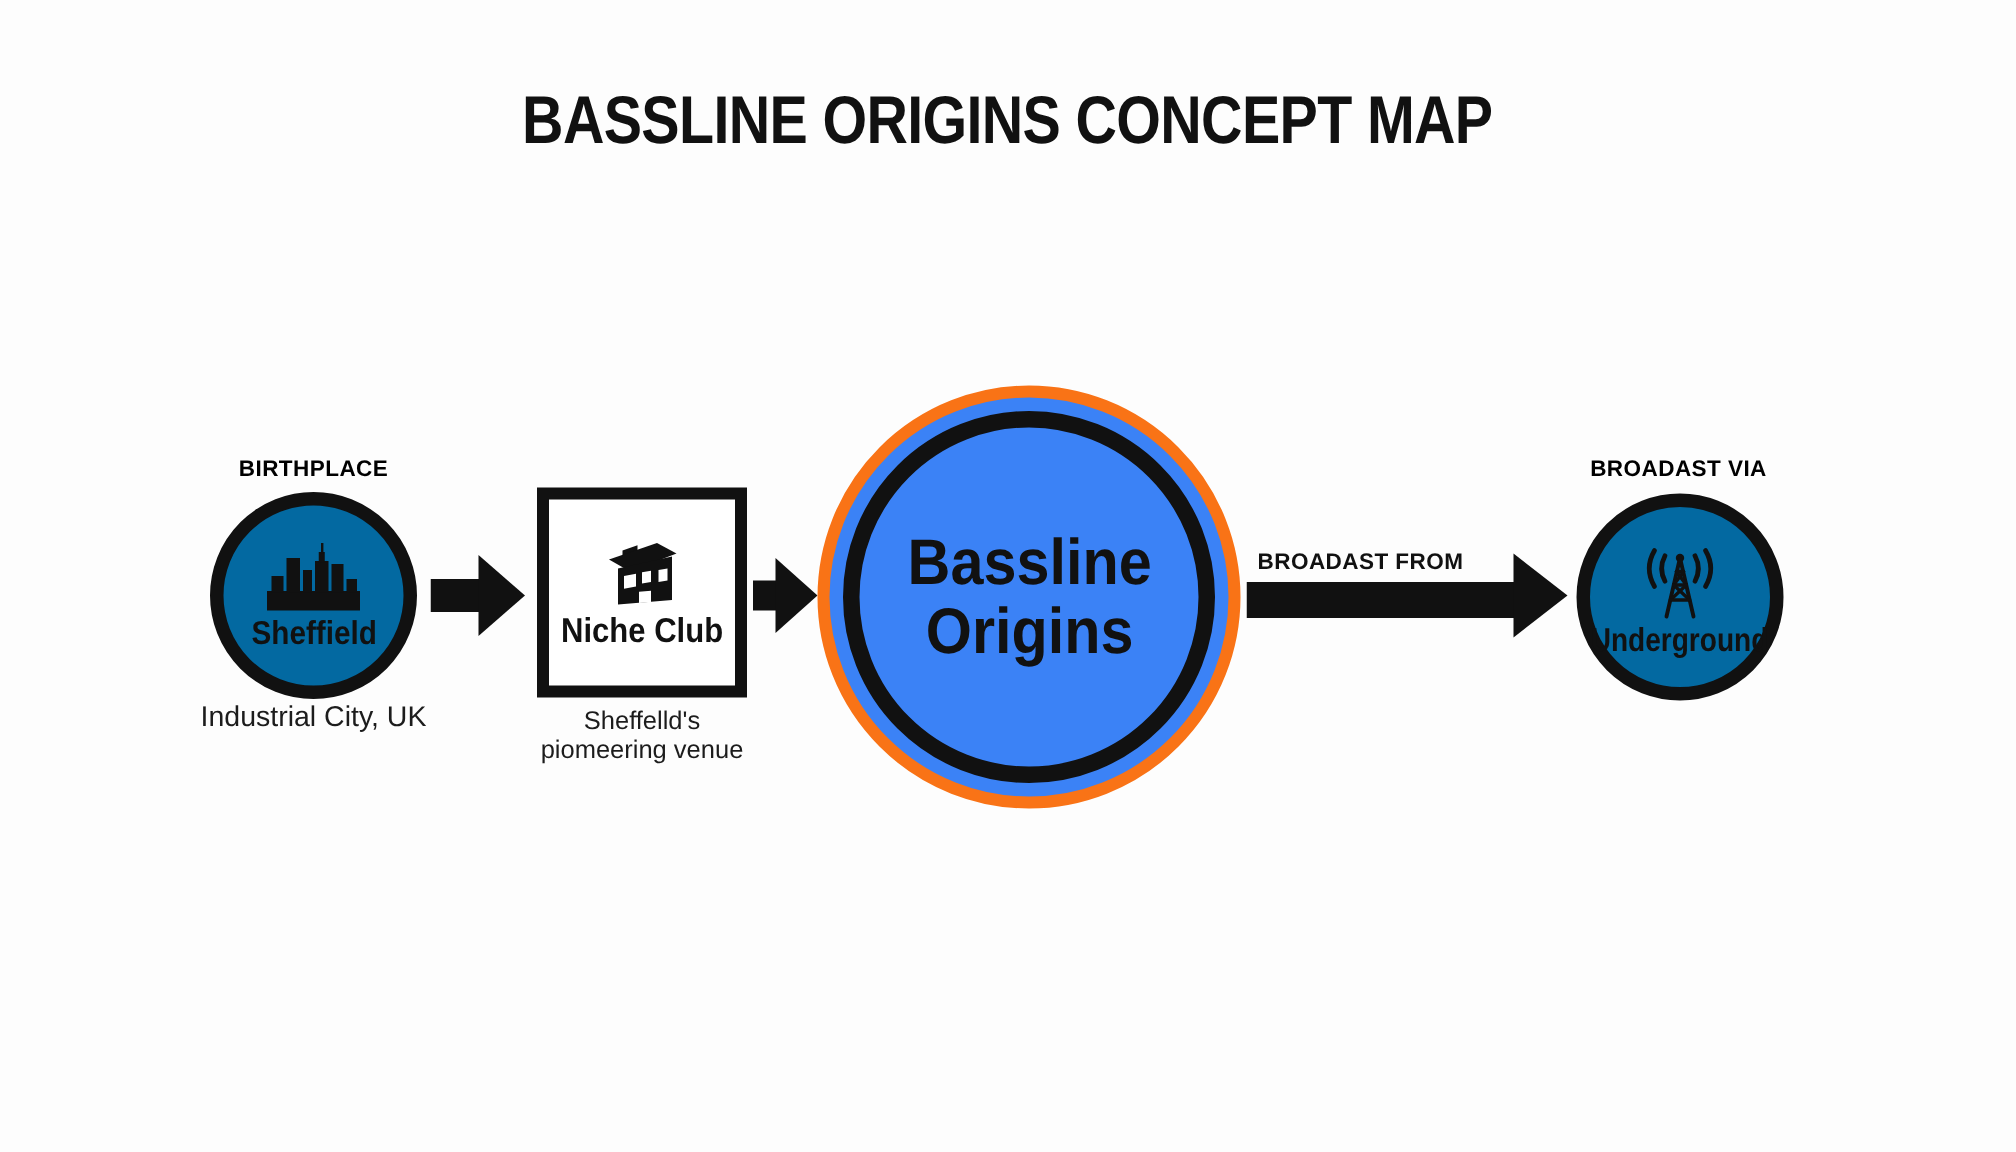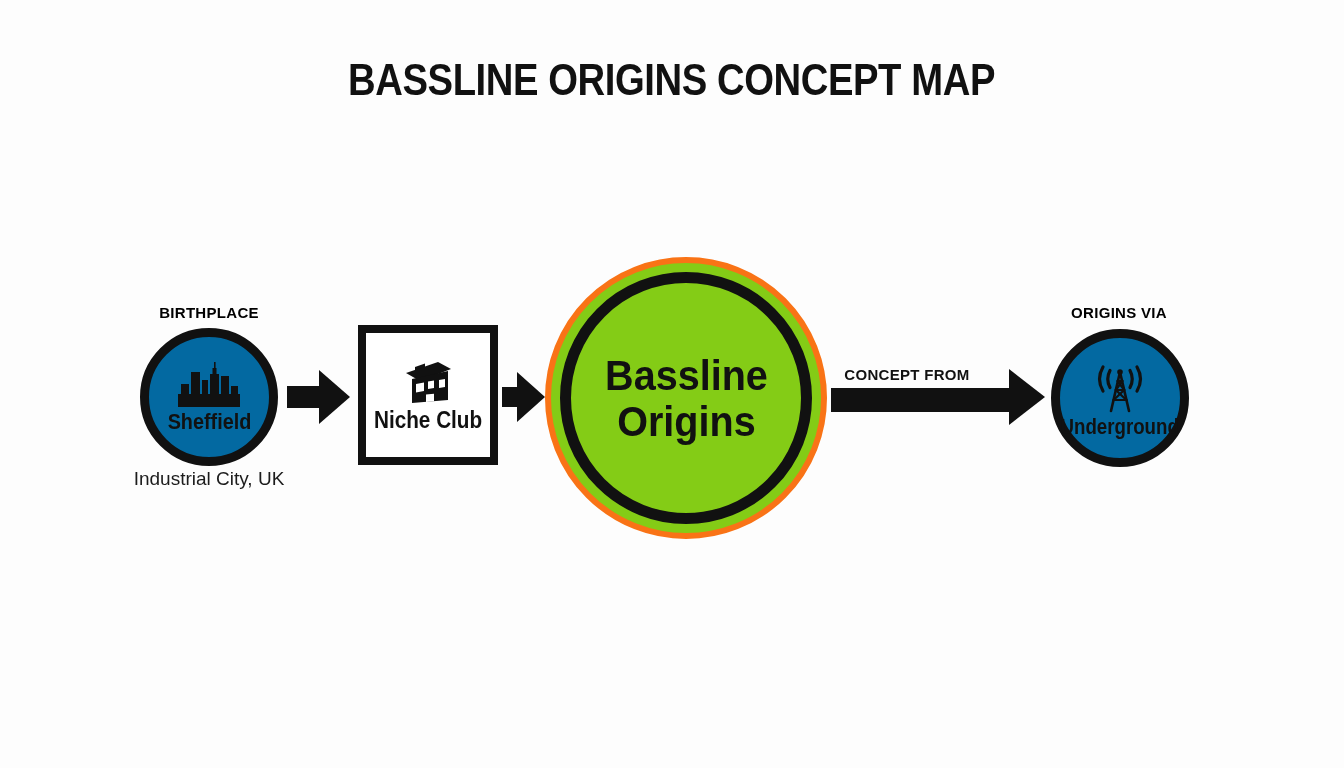--- a/index.html
+++ b/index.html
@@ -91,23 +91,23 @@
   .condense { transform: scaleX(0.9); transform-origin: center; }
   .label-22 { font-size: 22px; }
   .label-23 { font-size: 23px; }
   
   .node-double {
     position: absolute;
     left: 545px;
     top: 257px;
     width: 282px;
     height: 282px;
-    border: 6px solid #f97316;
+    border: 8px solid #f97316;
     border-radius: 50%;
-    background: #84cc16;
+    background: #3b82f6;
   }
   .node-double .inner-ring {
     position: absolute;
     top: 9px; left: 9px; right: 9px; bottom: 9px;
     border: 11px solid #111;
     border-radius: 50%;
     display: flex;
     flex-direction: column;
     align-items: center;
     justify-content: center;
@@ -185,46 +185,48 @@
           <polygon points="16,26 24,24.5 24,33 16,34.5"></polygon>
           <polygon points="28,23.5 34,22.5 34,30 28,31"></polygon>
           <polygon points="39,22 45,21 45,29 39,30"></polygon>
           <polygon points="26,36.5 34,35.8 34,43.3 26,44"></polygon>
         </g>
       </svg>
     </span>
     <span class="node-label label-23 condense">Niche Club</span>
   </div>
 
+  <div class="caption small" style="left:298px; top:471px;">Sheffelld's
+piomeering venue</div>
 
   <div class="arrow" style="left:502px; top:371px;">
     <svg width="44" height="52" viewBox="0 0 44 52" fill="#111">
       <rect x="0" y="16" width="16" height="20"></rect>
       <polygon points="15,1 15,51 43,26"></polygon>
     </svg>
   </div>
 
   <div class="node-double">
     <div class="inner-ring">
       <div class="center-label">
         <div>Bassline</div>
         <div>Origins</div>
       </div>
     </div>
   </div>
 
-  <div class="edge-label" style="left:797px; top:366px;">CONCEPT FROM</div>
+  <div class="edge-label" style="left:797px; top:366px;">BROADAST FROM</div>
   <div class="arrow" style="left:831px; top:368px;">
     <svg width="215" height="58" viewBox="0 0 215 58" fill="#111">
       <rect x="0" y="20" width="179" height="24"></rect>
       <polygon points="178,1 178,57 214,29"></polygon>
     </svg>
   </div>
 
-  <div class="top-label" style="left:1009px; top:304px;">ORIGINS VIA</div>
+  <div class="top-label" style="left:1009px; top:304px;">BROADAST VIA</div>
 
   <div class="node-circle" style="left:1051px; top:329px;">
     <span class="icon-box">
       <svg width="64" height="54" viewBox="0 0 64 54" fill="none" stroke="#111" stroke-linecap="round">
         <path d="M15,8 Q8,20 15,32" stroke-width="3.2"></path>
         <path d="M22,11.5 Q17.5,20 22,28.5" stroke-width="3.2"></path>
         <path d="M49,8 Q56,20 49,32" stroke-width="3.2"></path>
         <path d="M42,11.5 Q46.5,20 42,28.5" stroke-width="3.2"></path>
         <circle cx="32" cy="13" r="2.8" fill="#111" stroke="none"></circle>
         <path d="M32,13 L23,52" stroke-width="2.6"></path>

